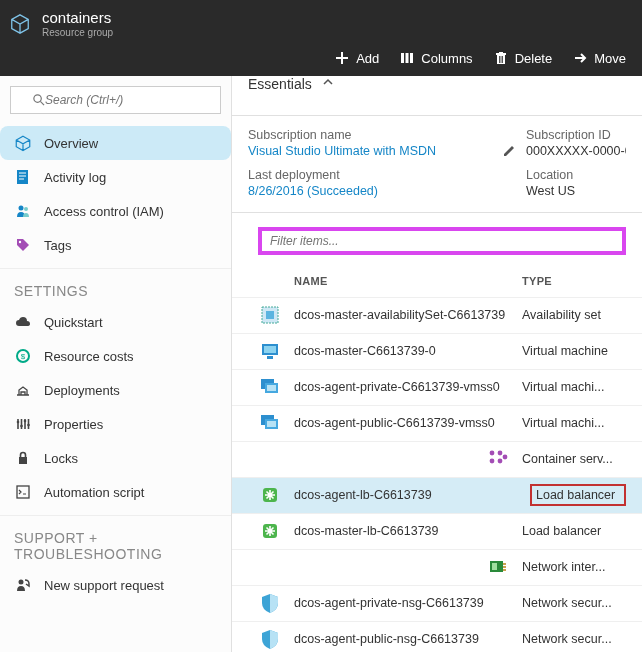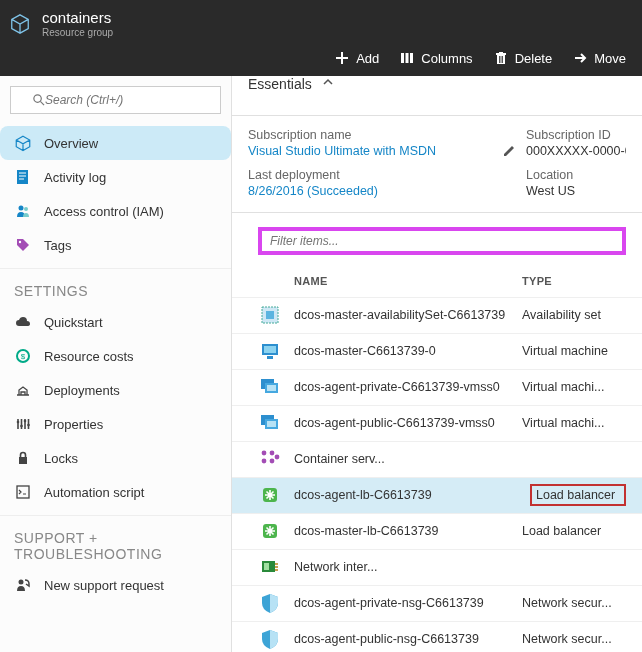--- a/index.html
+++ b/index.html
@@ -52,21 +52,21 @@
   
   .filter-wrap { padding: 14px 16px 6px 26px; }
   .filter { height:28px; border:4px solid #d946ef; display:flex; align-items:center; padding:0 8px;}
   .filter input { border:none; outline:none; flex:1; font-size:12px; font-style:italic; color:#888; background:transparent;}
   
   
   .thead { display:flex; padding: 14px 16px 10px 26px; font-size:11px; font-weight:600; color:#555; letter-spacing:0.3px;}
   .thead .col-name { flex:1; padding-left: 36px;}
   .thead .col-type { width: 104px; }
   .rows { overflow-y:auto; }
-  .row { display:flex; align-items:center; height:36px; padding: 0 16px 0 26px; border-top:1px solid #efefef; cursor:pointer;}
+  .row { display:flex; align-items:center; height:36px; padding: 0 16px 0 26px; border-top:1px solid #efefef; cursor:pointer;justify-content:flex-end;}
   .row.highlight { background:#d5ecf6;}
   .row .ricon { width:24px; height:24px; margin-right: 12px; display:flex; align-items:center; justify-content:center;}
   .row .rname { flex:1; font-size:12.5px; white-space:nowrap; overflow:hidden; text-overflow:ellipsis;}
   .row .rtype { width:104px; font-size:12.5px; white-space:nowrap; overflow:hidden; text-overflow:ellipsis;}
   .row .rtype.boxed { border: 2px solid #c23131; padding: 2px 4px; width:auto; min-width:96px;}
   
   .underline-accent { position:relative;}
   .underline-accent::after { content:""; position:absolute; left:35px; right: calc(100% - 76px); bottom:-3px; height:2px; background:#c23131; width:40px;}
   
   svg { display:block; }

